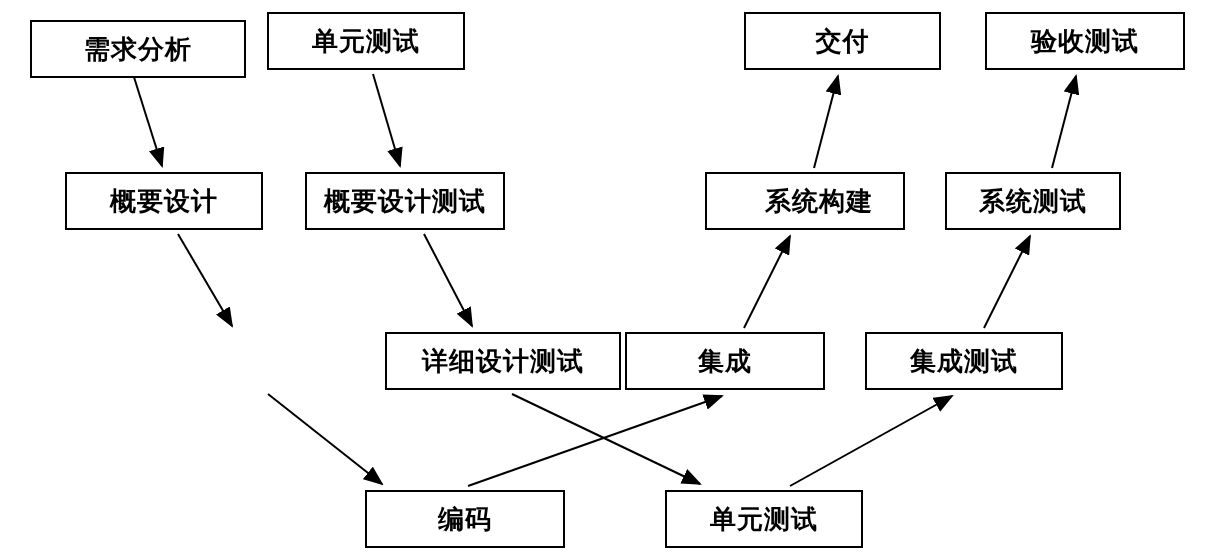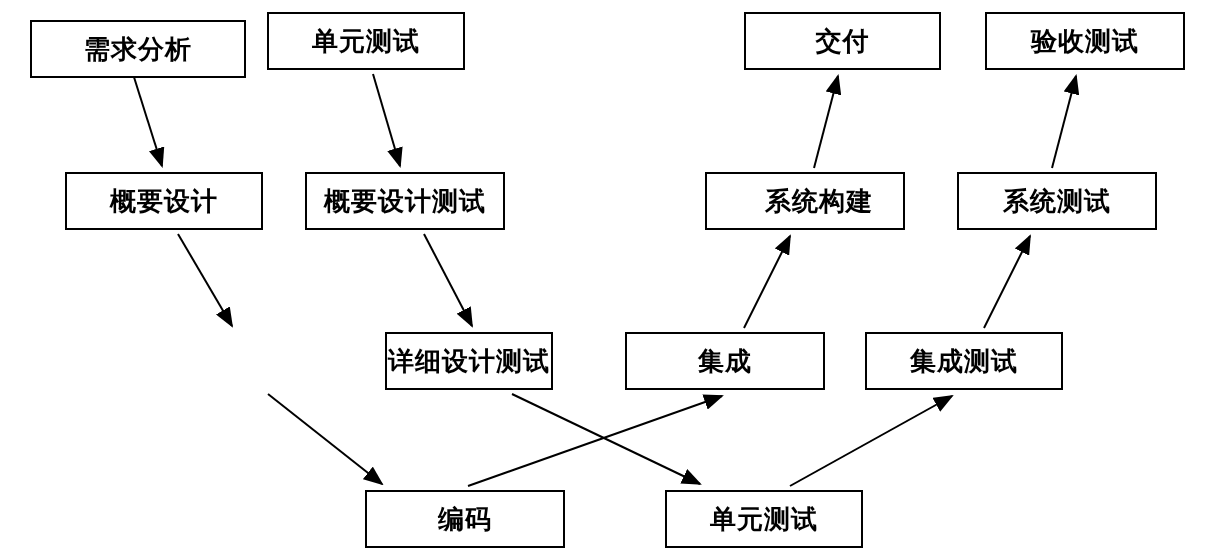--- a/index.html
+++ b/index.html
@@ -42,24 +42,24 @@
   }
   
   #n-requirements-analysis   { left: 30px;  top: 20px;  width: 216px; }
   #n-requirements-test       { left: 267px; top: 12px;  width: 198px; }
   #n-delivery                { left: 744px; top: 12px;  width: 197px; }
   #n-acceptance-test         { left: 985px; top: 12px;  width: 200px; }
   
   #n-preliminary-design      { left: 65px;  top: 172px; width: 198px; }
   #n-preliminary-design-test { left: 305px; top: 172px; width: 200px; }
   #n-system-build            { left: 705px; top: 172px; width: 200px; padding-left: 28px; }
-  #n-system-test             { left: 945px; top: 172px; width: 200px; margin-left: 12px; }
+  #n-system-test             { left: 945px; top: 172px; width: 176px; }
   
   #n-detailed-design         { left: 145px; top: 332px; width: 200px; }
-  #n-detailed-design-test    { left: 385px; top: 332px; width: 168px; }
+  #n-detailed-design-test    { left: 385px; top: 332px; width: 236px; }
   #n-integration             { left: 625px; top: 332px; width: 200px; }
   #n-integration-test        { left: 865px; top: 332px; width: 198px; }
   
   #n-coding                  { left: 345px; top: 490px; width: 200px; margin-left: 20px; }
   #n-unit-test               { left: 665px; top: 490px; width: 198px; }
 
   .edge {
     stroke: #000000;
     stroke-width: 2;
     fill: none;

